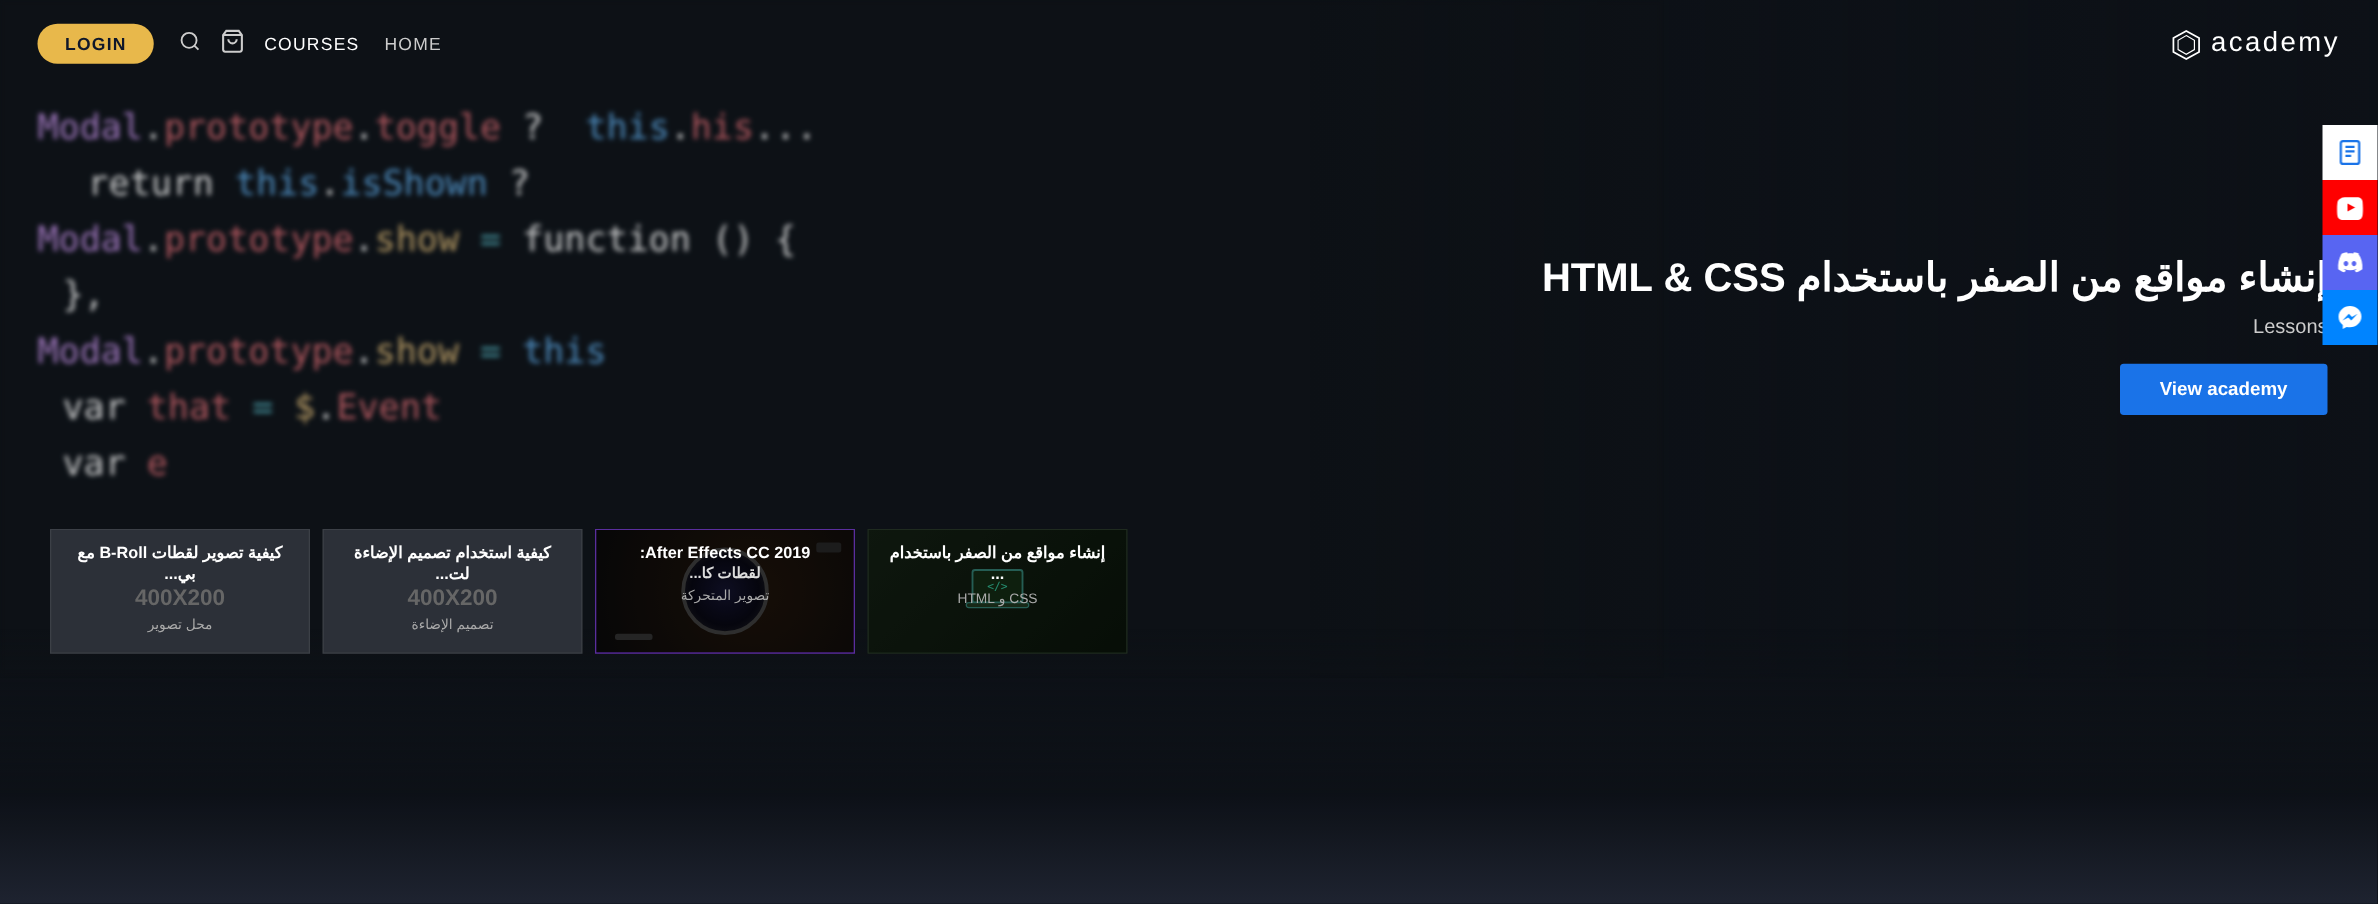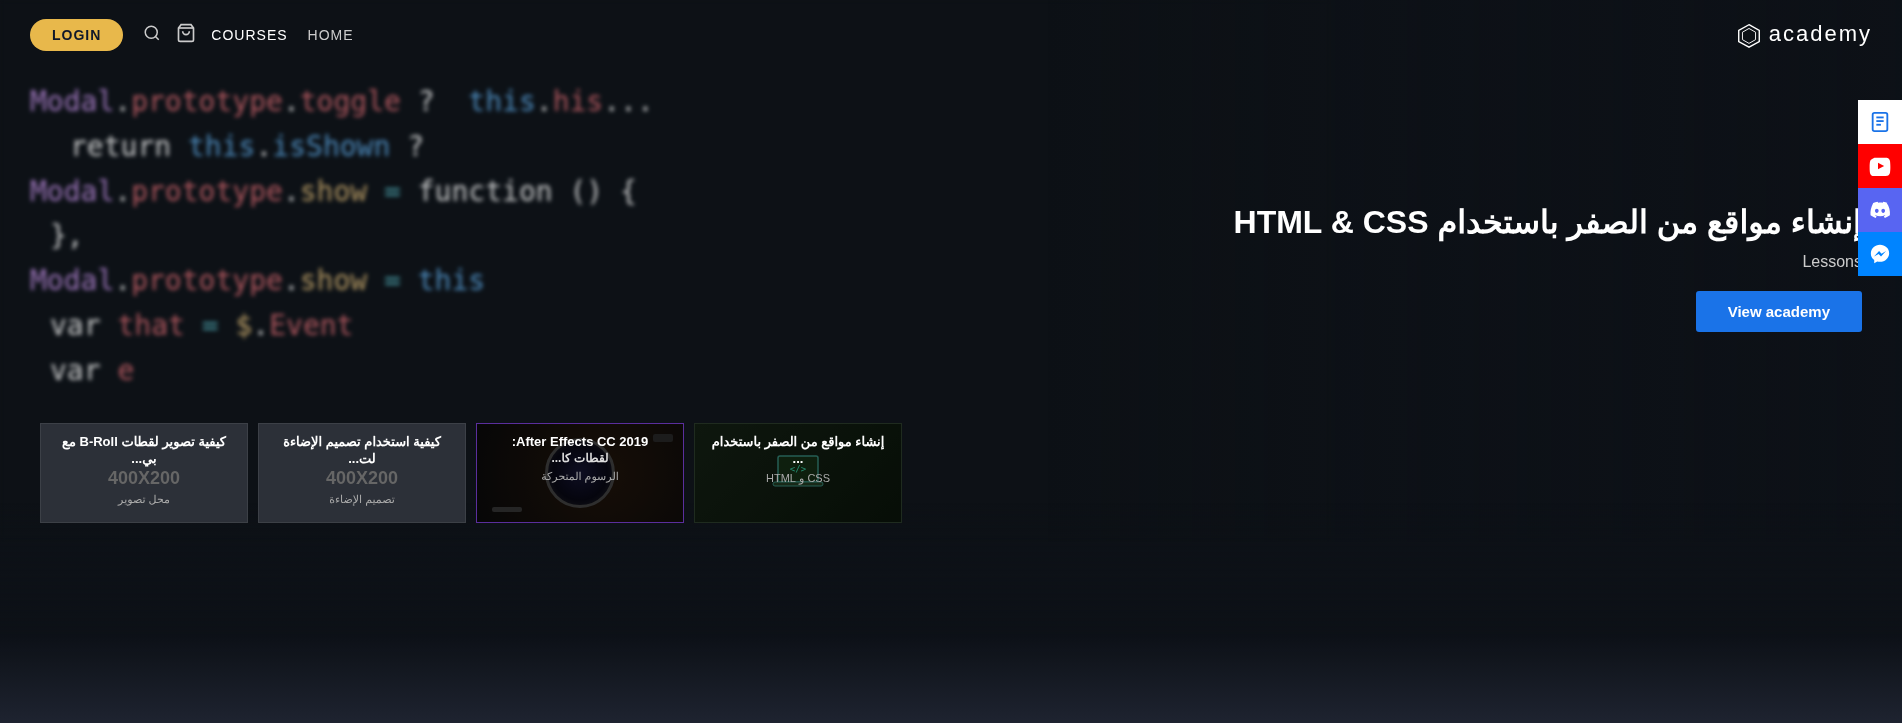--- a/index.html
+++ b/index.html
@@ -361,21 +361,21 @@
           <div class="camera-lens"></div>
 
           <div style="position:absolute;top:10px;right:10px;width:20px;height:8px;background:#333;border-radius:2px;"></div>
           <div style="position:absolute;bottom:10px;left:15px;width:30px;height:5px;background:#444;border-radius:2px;"></div>
         </div>
         <div class="course-card-img-overlay"></div>
       </div>
       <div class="course-card-content">
         <div class="course-card-title">After Effects CC 2019:</div>
         <div class="course-card-title" style="font-size:12px; color:#ddd;">لقطات كا...</div>
-        <div class="course-card-sub">الرسوم المتحركة</div>
+        <div class="course-card-sub">تصوير المتحركة</div>
       </div>
     </div>
 
     <div class="course-card" style="background:#0d1a0d;">
       <div class="course-card-img">
         <div class="laptop-bg">
           <svg width="60" height="50" viewBox="0 0 60 50">
             <rect x="10" y="8" width="40" height="26" rx="2" fill="#1a3a1a" stroke="#4a9" stroke-width="1.5"></rect>
             <text x="30" y="24" text-anchor="middle" fill="#4fc" font-size="9" font-family="monospace">&lt;/&gt;</text>
             <rect x="5" y="34" width="50" height="4" rx="2" fill="#2a4a2a" stroke="#4a9" stroke-width="1"></rect>

